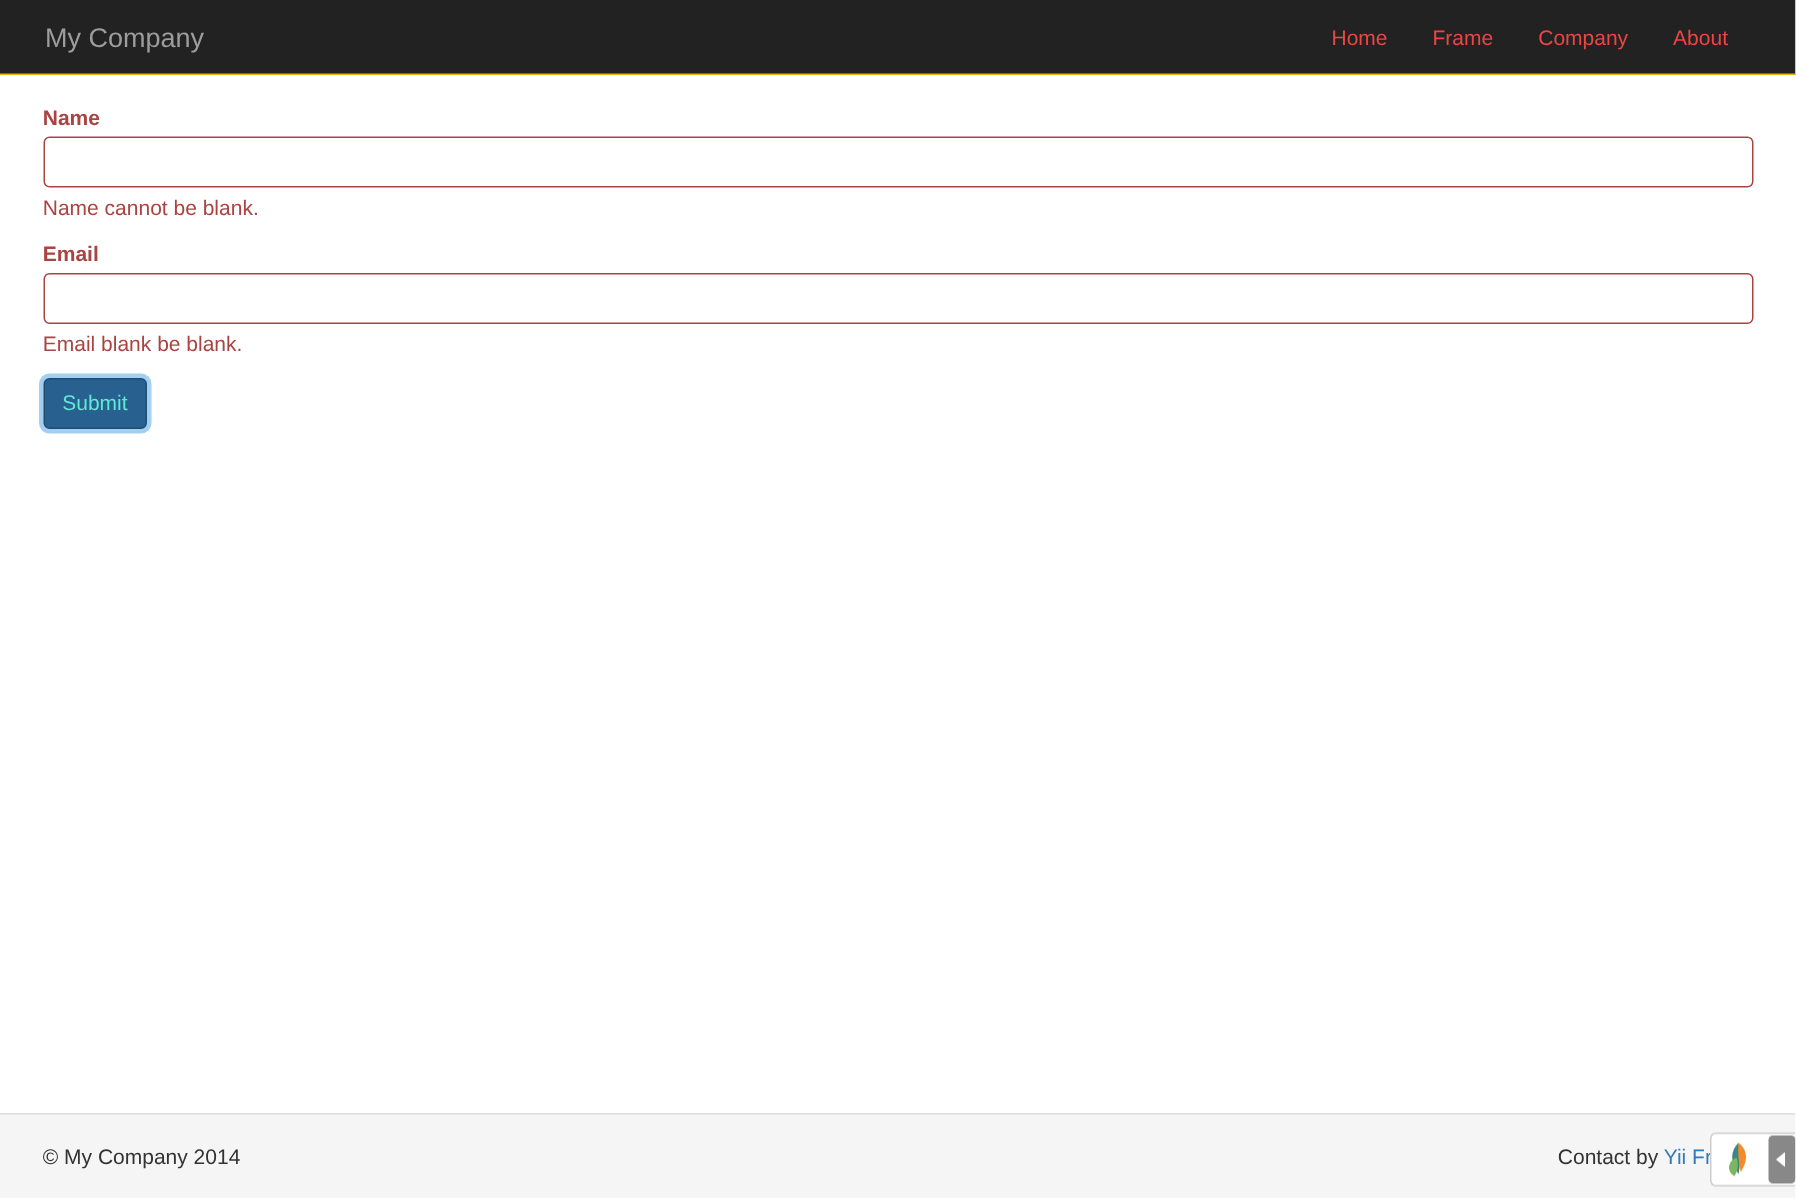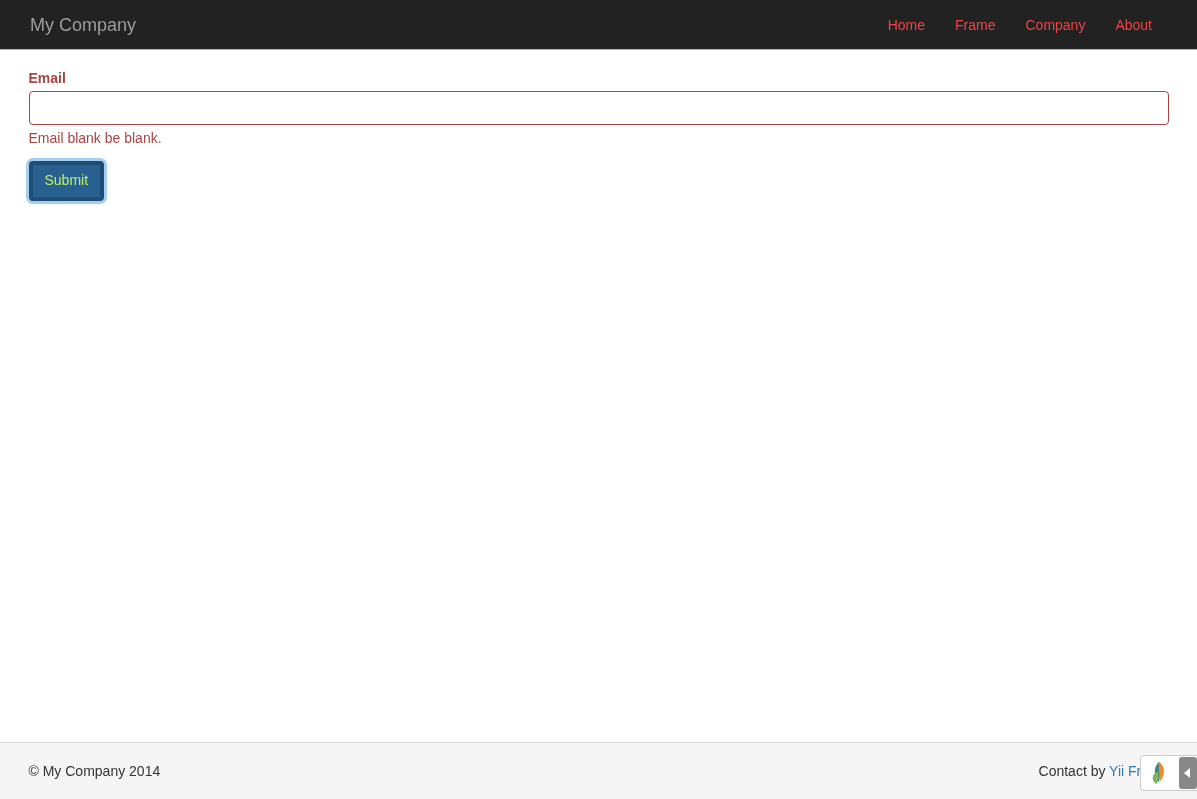--- a/index.html
+++ b/index.html
@@ -50,23 +50,23 @@
     color:#555;
     background:#fff;
     border:1px solid #ccc;
     border-radius:4px;
   }
   .has-error label,
   .has-error .help-block { color:#a94442; }
   .has-error .form-control { border-color:#a94442; }
   .help-block { display:block; margin-top:5px; margin-bottom:10px; color:#737373; }
   .btn-primary {
-    color:#bef264;
+    color:#5eead4;
     background:#337ab7;
-    border:4px solid #22c55e;
+    border:1px solid #22c55e;
     padding:6px 12px;
     font-size:14px;
     border-radius:4px;
     cursor:pointer;
     font-weight:400;
     line-height:1.42857;
   }
   .btn-primary.focus {
     outline:none;
     box-shadow:0 0 0 3px rgba(102,175,233,0.6);
@@ -127,20 +127,25 @@
       <li>
           <a href="#">About</a>
         </li>
     </ul>
   </div>
 </nav>
 
 <div class="content container">
   <form>
     <div class="form-group has-error">
+      <label>Name</label>
+      <input type="text" class="form-control" value="" style="">
+      <div class="help-block">Name cannot be blank.</div>
+    </div>
+    <div class="form-group has-error">
       <label>Email</label>
       <input type="text" class="form-control" value="" style="">
       <div class="help-block">Email blank be blank.</div>
     </div>
     <div class="form-group">
       <button type="submit" class="btn-primary focus">Submit</button>
     </div>
   </form>
 </div>
 

